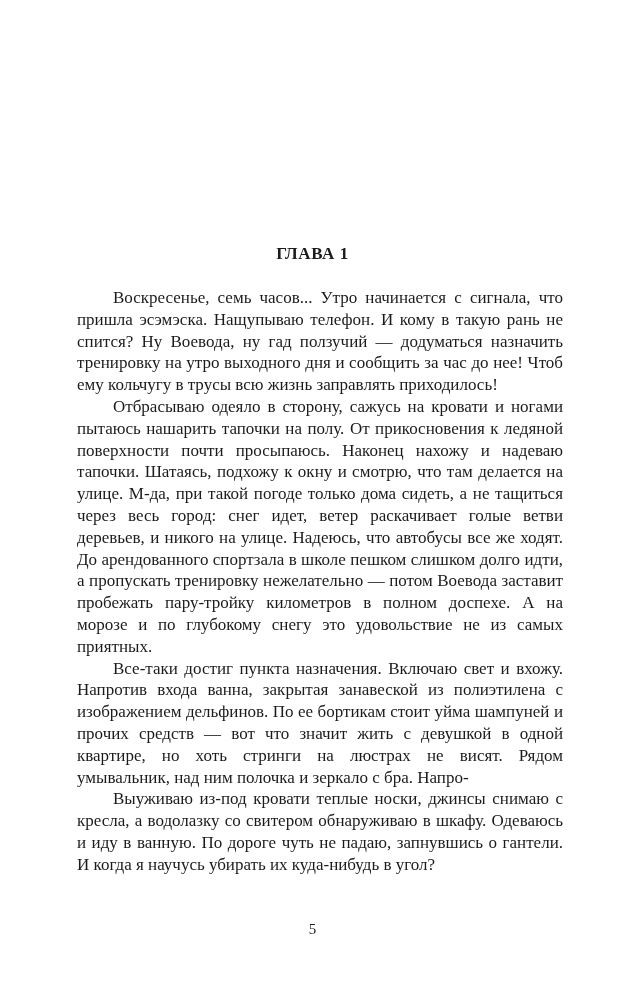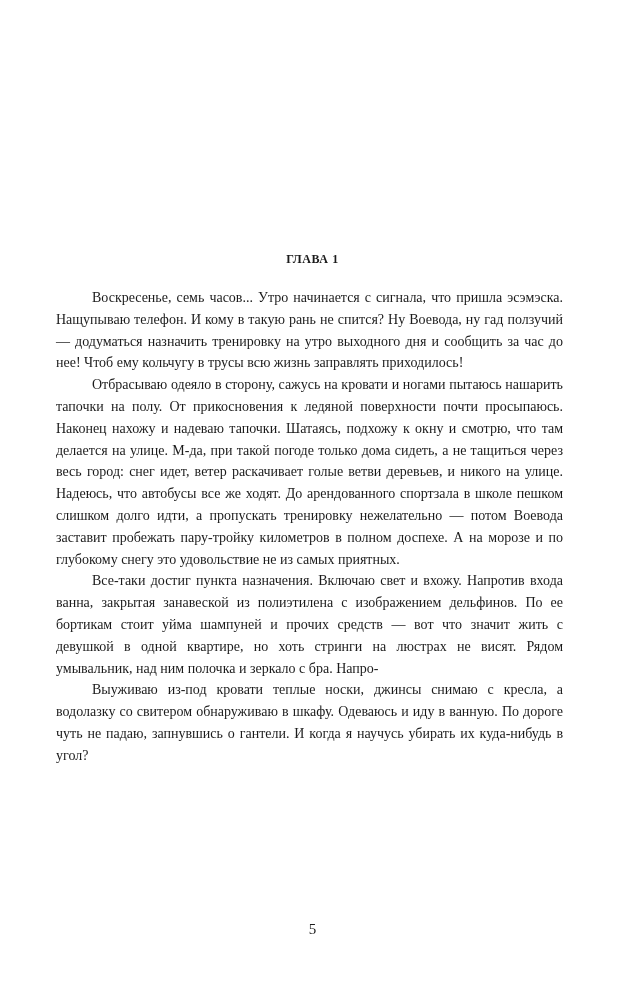--- a/index.html
+++ b/index.html
@@ -16,33 +16,33 @@
       box-sizing: border-box;
       overflow: hidden;
       font-family: "Liberation Serif", "DejaVu Serif", serif;
       color: #1b1b1b;
     }
     .chapter-title {
       position: absolute;
       top: 244px;
       left: 0;
       right: 0;
-      margin: 8px;
+      margin: 0;
       text-align: center;
-      font-size: 12px;
+      font-size: 17px;
       font-weight: bold;
       letter-spacing: 0.6px;
       color: #1b1b1b;
     }
     .text-block {
       position: absolute;
       top: 287px;
-      left: 56px;
+      left: 77px;
       right: 62px;
-      font-size: 14px;
+      font-size: 17px;
       line-height: 21.8px;
       text-align: justify;
       text-justify: inter-word;
       hyphens: auto;
       -webkit-hyphens: auto;
     }
     .text-block p {
       margin: 0;
       padding: 0;
       text-indent: 36px;

